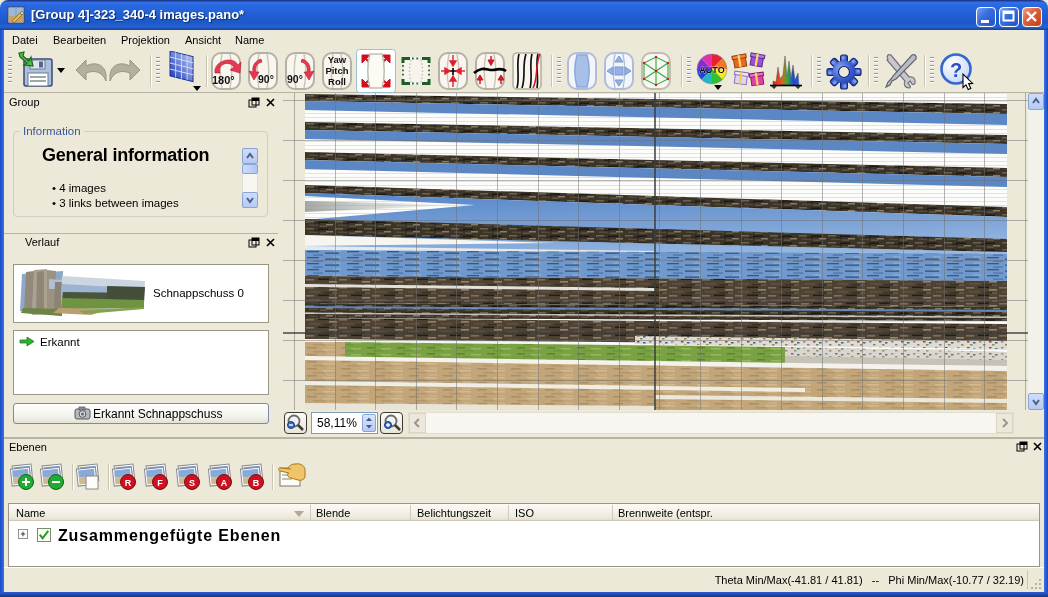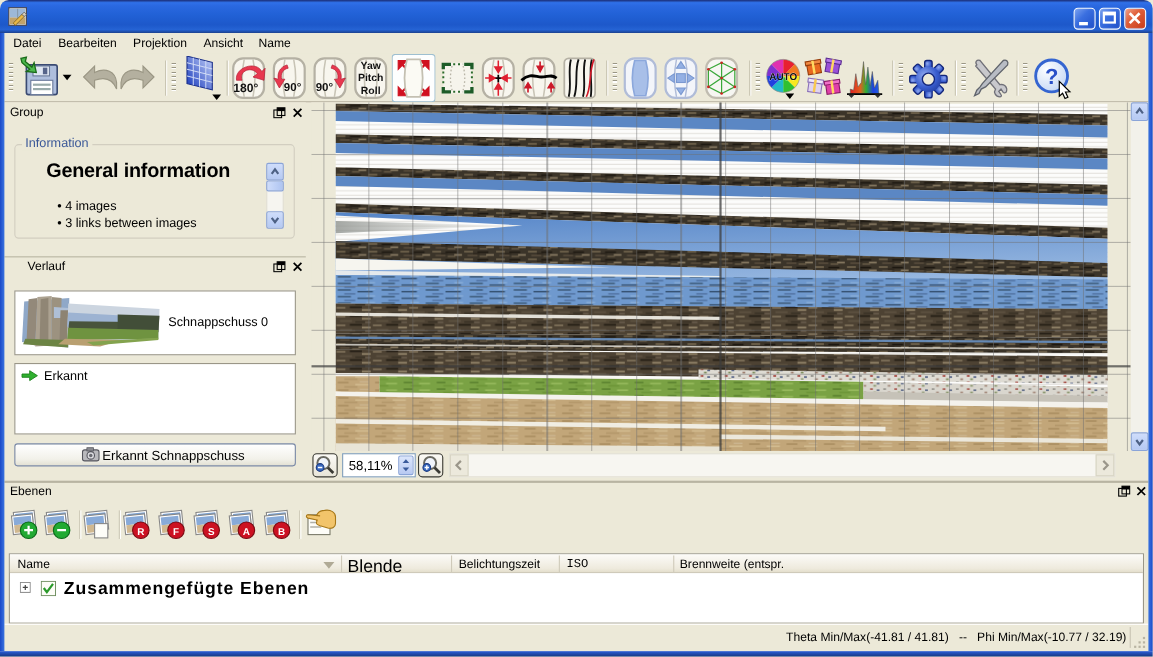--- a/index.html
+++ b/index.html
@@ -41,20 +41,21 @@
 <body>
 <div class="abs" id="titlebar">
   <svg class="abs ticon" width="18" height="18" viewBox="0 0 18 18">
     <rect x="1" y="1" width="16" height="16" fill="#e8e4d8" stroke="#445"></rect>
     <rect x="2" y="2" width="14" height="8" fill="#9db8d8"></rect>
     <rect x="2" y="10" width="14" height="6" fill="#c2a36a"></rect>
     <rect x="8.5" y="2" width="1" height="14" fill="#8899aa"></rect>
     <path d="M5 15 L13 7 L15 9 L7 17 Z" fill="#e8b84a" stroke="#8a6a20" stroke-width="0.8"></path>
     <path d="M13 7 L15 5 L17 7 L15 9 Z" fill="#d8d0c0" stroke="#666" stroke-width="0.8"></path>
   </svg>
+  <div class="abs ttext">[Group 4]-323_340-4 images.pano*</div>
   <div class="abs winbtn" style="left:976px;">
       <svg width="18" height="18">
         <rect x="4" y="12" width="8" height="3" fill="#fff"></rect>
       </svg>
     </div>
   <div class="abs winbtn" style="left:999px;">
       <svg width="18" height="18">
         <rect x="3.5" y="3.5" width="10" height="9" fill="none" stroke="#fff" stroke-width="2"></rect>
         <rect x="3.5" y="3" width="10" height="3" fill="#fff"></rect>
       </svg>
@@ -644,23 +645,23 @@
     <rect x="265" y="4" width="1" height="26" fill="#fff"></rect>
     <rect x="272" y="8" width="20" height="18" fill="#fdfdf8" stroke="#7a7a6a"></rect>
   <path d="M274 11 H290 M274 15 H290 M274 19 H284" stroke="#b0b0a8" stroke-width="1.4"></path>
   <path d="M280 14 C278 8 282 4 287 4 C293 3 297 6 297 10 L297 16 C297 19 294 21 290 20 L283 18 C280 17 279 16 280 14 Z" fill="#f2c46a" stroke="#a87818" stroke-width="1"></path>
     <path d="M281 13 L272 11 C270 10.5 270 8 272 8 L283 9" fill="#f2c46a" stroke="#a87818" stroke-width="1"></path>
 </svg>
 
 <div class="abs" style="left:8px;top:503px;width:1032px;height:64px;background:#fff;border:1px solid #9a9687;"></div>
 <div class="abs" style="left:9px;top:504px;width:1030px;height:17px;background:linear-gradient(180deg,#fcfbf8,#eeeadd 80%,#e4dfcd);border-bottom:1px solid #cfcaba;"></div>
 <div class="abs" style="left:16px;top:507px;font-size:11px;">Name</div>
-<div class="abs" style="left:316px;top:507px;font-size:16px;">Blende</div>
+<div class="abs" style="left:316px;top:507px;font-size:11px;">Blende</div>
 <div class="abs" style="left:417px;top:507px;font-size:11px;">Belichtungszeit</div>
-<div class="abs" style="left:515px;top:507px;font-size:11px;font-family:Liberation Mono, monospace;">ISO</div>
+<div class="abs" style="left:515px;top:507px;font-size:11px;">ISO</div>
 <div class="abs" style="left:618px;top:507px;font-size:11px;">Brennweite (entspr.</div>
 <svg class="abs" style="left:293px;top:510px;" width="12" height="8">
     <path d="M1 1 L11 1 L6 7 Z" fill="#b0aa96"></path>
   </svg>
 <div class="abs" style="left:310px;top:505px;width:1px;height:15px;background:#cfcaba;"></div>
 <div class="abs" style="left:410px;top:505px;width:1px;height:15px;background:#cfcaba;"></div>
 <div class="abs" style="left:508px;top:505px;width:1px;height:15px;background:#cfcaba;"></div>
 <div class="abs" style="left:612px;top:505px;width:1px;height:15px;background:#cfcaba;"></div>
 <svg class="abs" style="left:18px;top:529px;" width="10" height="10" viewBox="0 0 11 11">
   <rect x="0.5" y="0.5" width="10" height="10" fill="#fff" stroke="#888"></rect>

